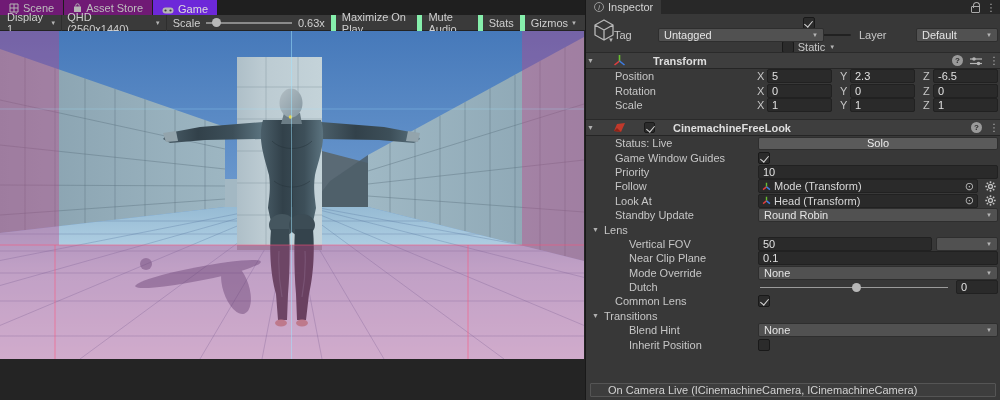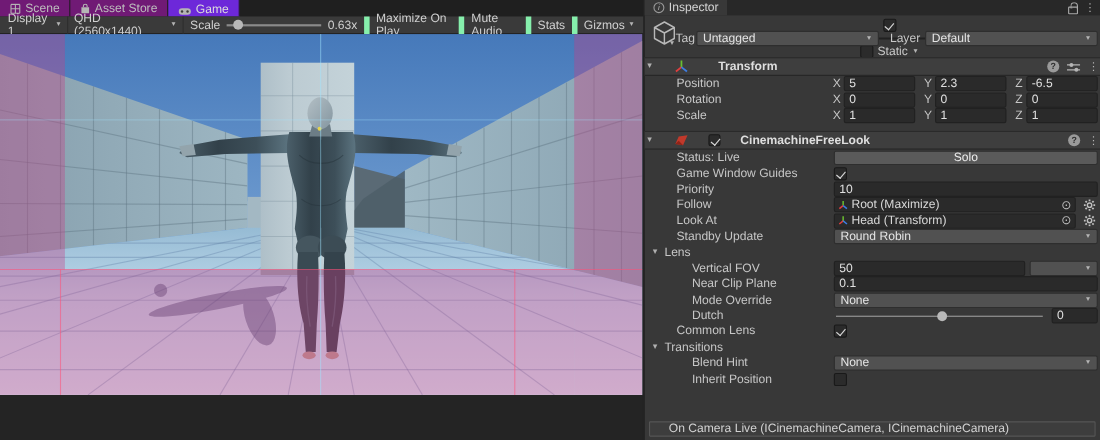--- a/index.html
+++ b/index.html
@@ -37,21 +37,21 @@
                  font-size:7px; font-style:italic; display:flex; align-items:center; justify-content:center; }
   .lock { position:relative; width:9px; height:7px; border:1px solid #aaa; border-radius:1px; margin-top:4px; }
   .lock::before { content:""; position:absolute; left:1px; top:-5px; width:5px; height:5px;
                   border:1px solid #aaa; border-bottom:none; border-radius:4px 4px 0 0; }
   .kebab { color:#b5b5b5; font-size:10px; letter-spacing:0; }
 
   .go-header { position:absolute; left:0; top:15px; width:415px; height:37px; }
   .cube-icon { position:absolute; left:7px; top:3px; }
   .cube-dd { position:absolute; left:22px; top:22px; font-size:6px; color:#b5b5b5; }
   .name-row { position:absolute; left:33px; top:2px; right:3px; height:33px; display:flex; align-items:center; gap:5px;flex-direction:column; }
-  .tag-row { position:absolute; left:28px; top:12px; right:3px; height:15px; display:flex; align-items:center; }
+  .tag-row { position:absolute; left:28px; top:12px; right:3px; height:15px; display:flex; align-items:center;gap:25px; }
 
   .cb { width:12px; height:12px; background:#2b2b2b; border:1px solid #191919; border-radius:2px; position:relative; flex:none; }
   .cb.on::after { content:""; position:absolute; left:2.5px; top:1px; width:4px; height:7px;
                   border:solid #d8d8d8; border-width:0 1.6px 1.6px 0; transform:rotate(40deg); }
   .fld { background:#2a2a2a; border:1px solid #212121; border-radius:2px; height:14px;
          display:flex; align-items:center; padding:0 4px; color:#e0e0e0; overflow:hidden; white-space:nowrap; }
   .dd { background:#515151; border:1px solid #2e2e2e; border-radius:2px; height:14px;
         display:flex; align-items:center; padding:0 5px; color:#e4e4e4; overflow:hidden; white-space:nowrap; }
   .dd .arrow { margin-left:auto; }
   .namefld { flex:1; height:16px; font-weight:bold; color:#e8e8e8; }
@@ -474,21 +474,21 @@
       </div>
       <div class="irow">
         <span class="lbl">Follow</span>
         <div class="val">
           <div class="objfld">
             <svg width="9" height="9" viewBox="0 0 13 13">
               <line x1="6.5" y1="7" x2="6.5" y2="1" stroke="#6abe30" stroke-width="2"></line>
               <line x1="6.5" y1="7" x2="1.5" y2="11" stroke="#e33e3e" stroke-width="2"></line>
               <line x1="6.5" y1="7" x2="11.5" y2="11" stroke="#3e7de3" stroke-width="2"></line>
             </svg>
-            <span>Root (Maximize)</span>
+            <span>Mode (Transform)</span>
             <span class="picker">⊙</span>
           </div>
           <span class="gearbtn">
             <svg width="11" height="11" viewBox="0 0 11 11">
                 <circle cx="5.5" cy="5.5" r="2" fill="none" stroke="#c0c0c0" stroke-width="1.3"></circle>
                 <g stroke="#c0c0c0" stroke-width="1.6">
                   <line x1="5.5" y1="0.3" x2="5.5" y2="2"></line>
                   <line x1="5.5" y1="9" x2="5.5" y2="10.7"></line>
                   <line x1="0.3" y1="5.5" x2="2" y2="5.5"></line>
                   <line x1="9" y1="5.5" x2="10.7" y2="5.5"></line>

